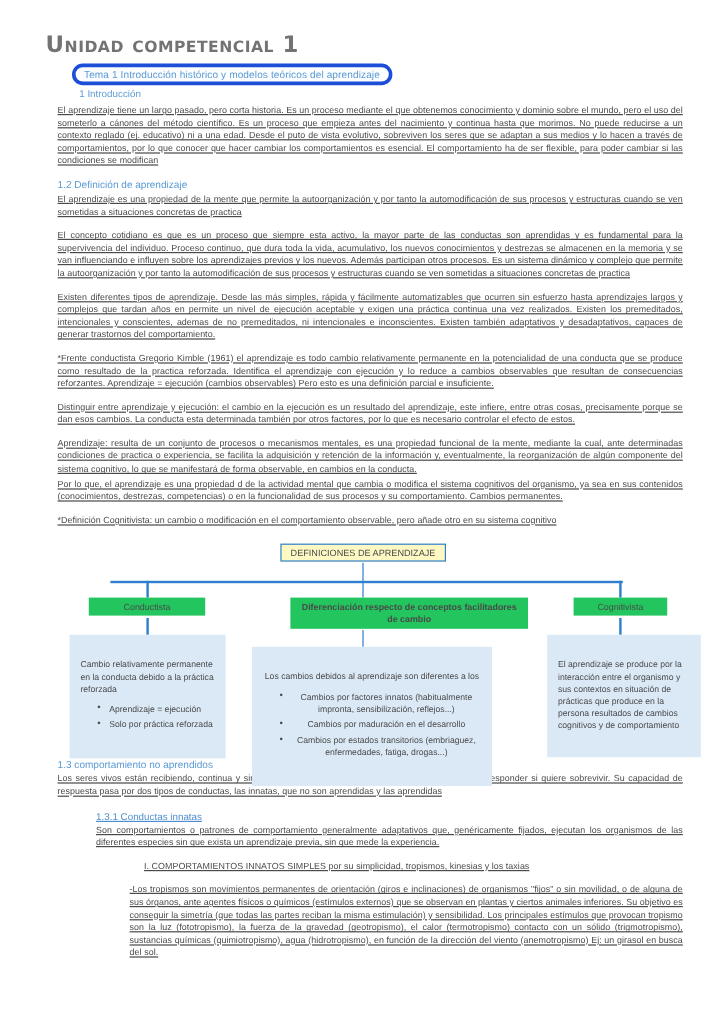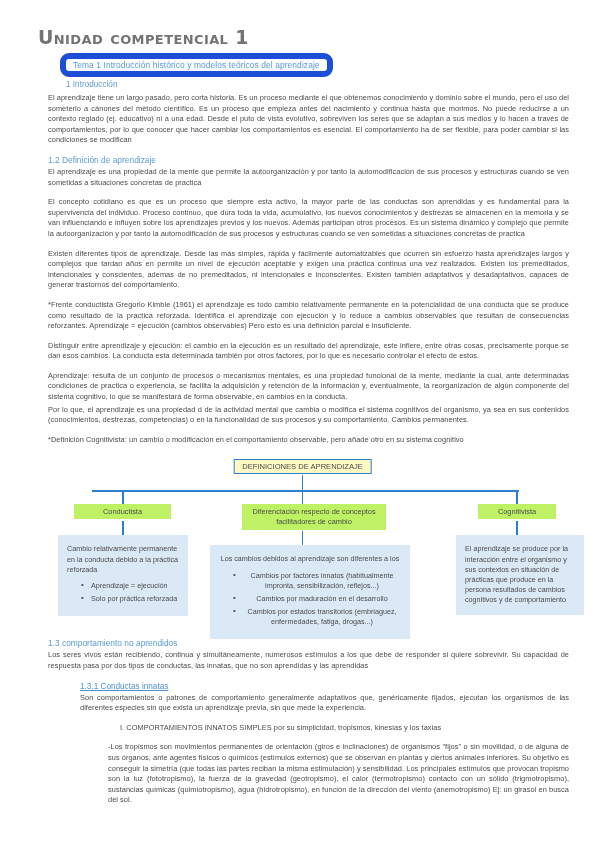--- a/index.html
+++ b/index.html
@@ -31,21 +31,21 @@
     font-variant:small-caps;
     text-transform:lowercase;
   }
   .doc-title::first-letter{text-transform:uppercase;}
 
   .tema-line{
     margin:2px 0 1px 24px;
     display:inline-block;
     font-size:8.4px;
     color:#5b9bd5;
-    border:6px solid #1d4ed8;
+    border:3px solid #1d4ed8;
     border-radius:9px;
     padding:1px 7px 1px 7px;
     background:#fbfdff;
     letter-spacing:0.1px;
   }
   .h2{
     font-size:8.2px;
     color:#5b9bd5;
     margin:2px 0 4px 30px;
   }
@@ -60,20 +60,21 @@
     margin:10px 0 2px 44px;
     text-decoration:underline;
   }
   p.body{
     font-size:7.4px;
     line-height:10.6px;
     color:#4a4a4a;
     margin:0 0 9px 12px;
     text-align:justify;
     letter-spacing:0.05px;
+    text-decoration:underline;
   }
   p.body.tight{margin-bottom:2px;}
   p.body.ind{margin-left:44px;}
   p.body.ind2{margin-left:84px;}
   p.body.ind3{margin-left:72px;}
   .cap{font-size:7.6px;}
 
   
   .diagram{
     position:relative;
@@ -104,43 +105,43 @@
   .vdrop{
     position:absolute;
     width:1.6px;background:#2f7fd1;top:31px;height:14px;
   }
   .vdrop.a{left:86px;}
   .vdrop.b{left:50%;margin-left:-0.8px;}
   .vdrop.c{left:480px;}
 
   .node-label{
     position:absolute;
-    background:#bef264;
+    background:#22c55e;
     color:#4a4a4a;
     font-size:7.4px;
     text-align:center;
     padding:3px 10px;
     box-sizing:border-box;
   }
   .node-label.a{left:38px;top:45px;width:97px;}
-  .node-label.b{left:206px;top:45px;width:144px;line-height:10px;padding:3px 6px;}
+  .node-label.b{left:206px;top:45px;width:198px;line-height:10px;padding:3px 6px;font-weight:bold;}
   .node-label.c{left:442px;top:45px;width:78px;}
 
   .vdrop2{position:absolute;width:1.6px;background:#2f7fd1;}
   .vdrop2.a{left:86px;top:62px;height:14px;}
   .vdrop2.b{left:50%;margin-left:-0.8px;top:72px;height:14px;}
   .vdrop2.c{left:480px;top:62px;height:14px;}
 
   .node-box{
     position:absolute;
     background:#dbe9f7;
     color:#4a4a4a;
     font-size:7.2px;
     line-height:10.2px;
-    padding:9px 9px;
+    padding:20px 9px;
     box-sizing:border-box;
   }
   .node-box.a{left:22px;top:76px;width:130px;}
   .node-box.b{left:174px;top:86px;width:200px;text-align:center;}
   .node-box.c{left:420px;top:76px;width:128px;}
 
   .node-box ul{margin:6px 0 0 0;padding-left:14px;list-style:none;}
   .node-box ul li{margin-bottom:3px;position:relative;padding-left:10px;line-height:10px;}
   .node-box ul li::before{
     content:"\2022";position:absolute;left:0;top:-1px;color:#4a4a4a;font-size:8px;

